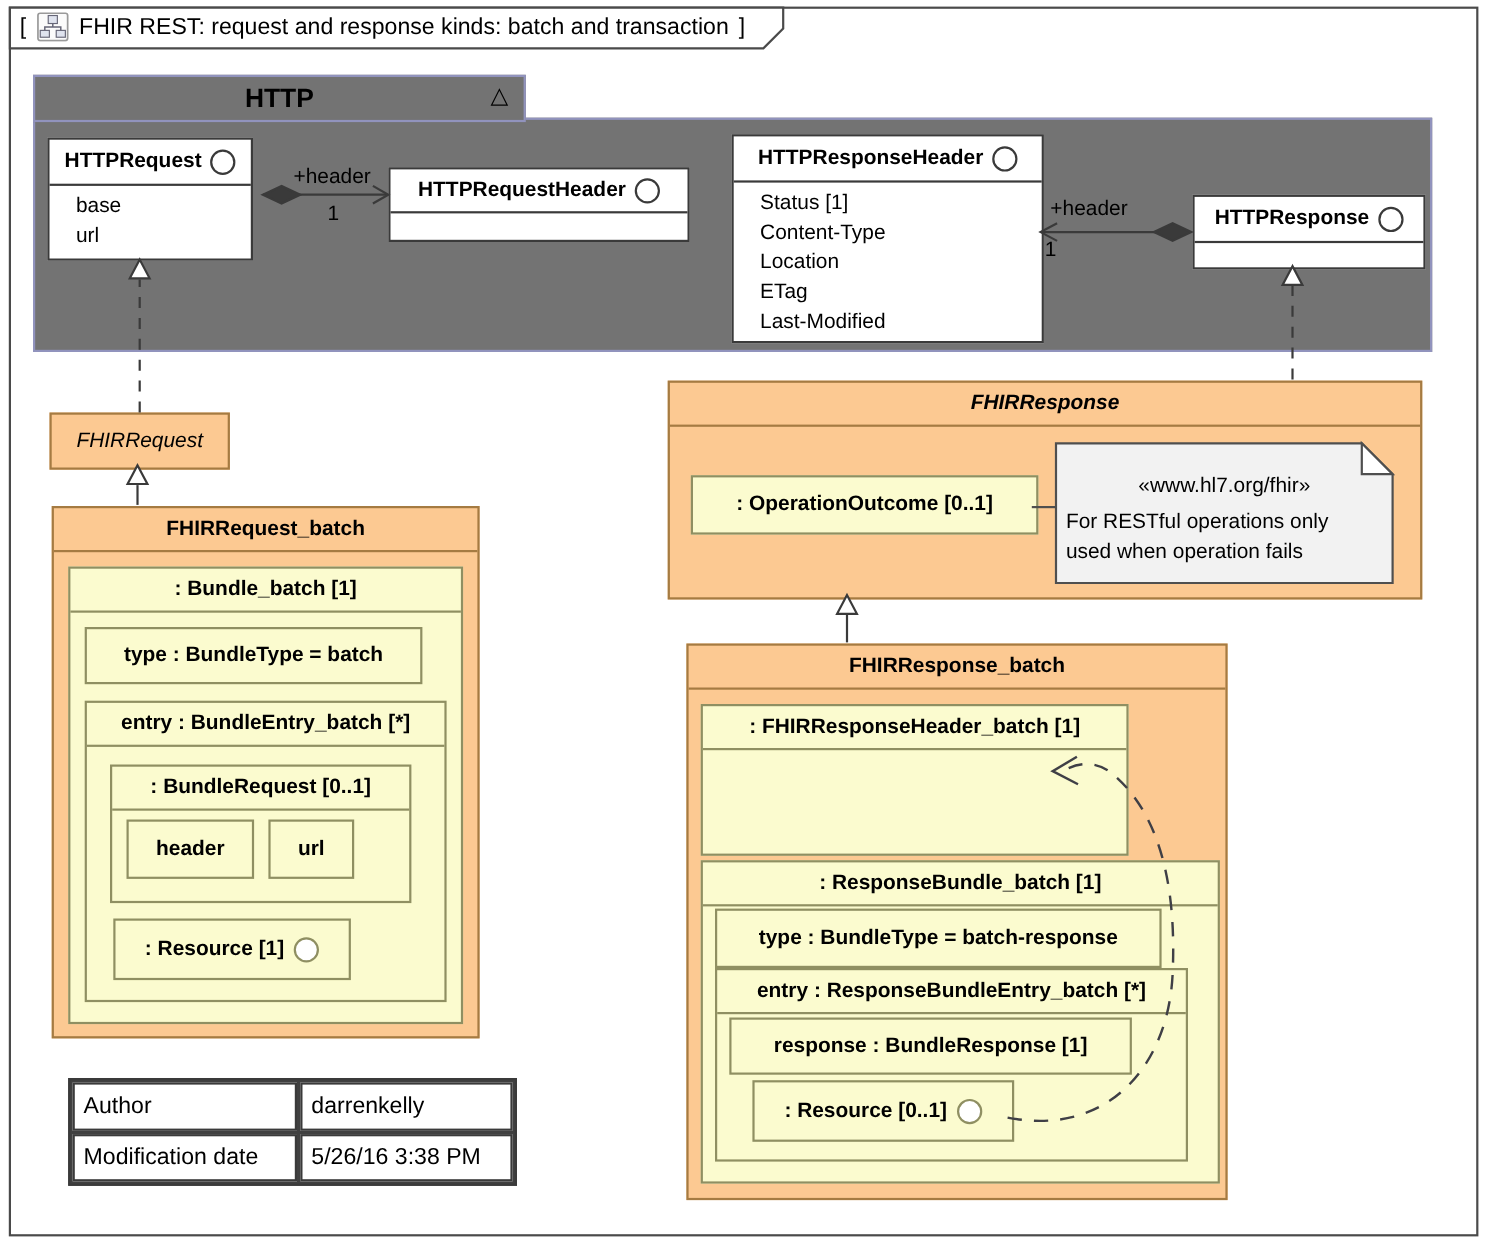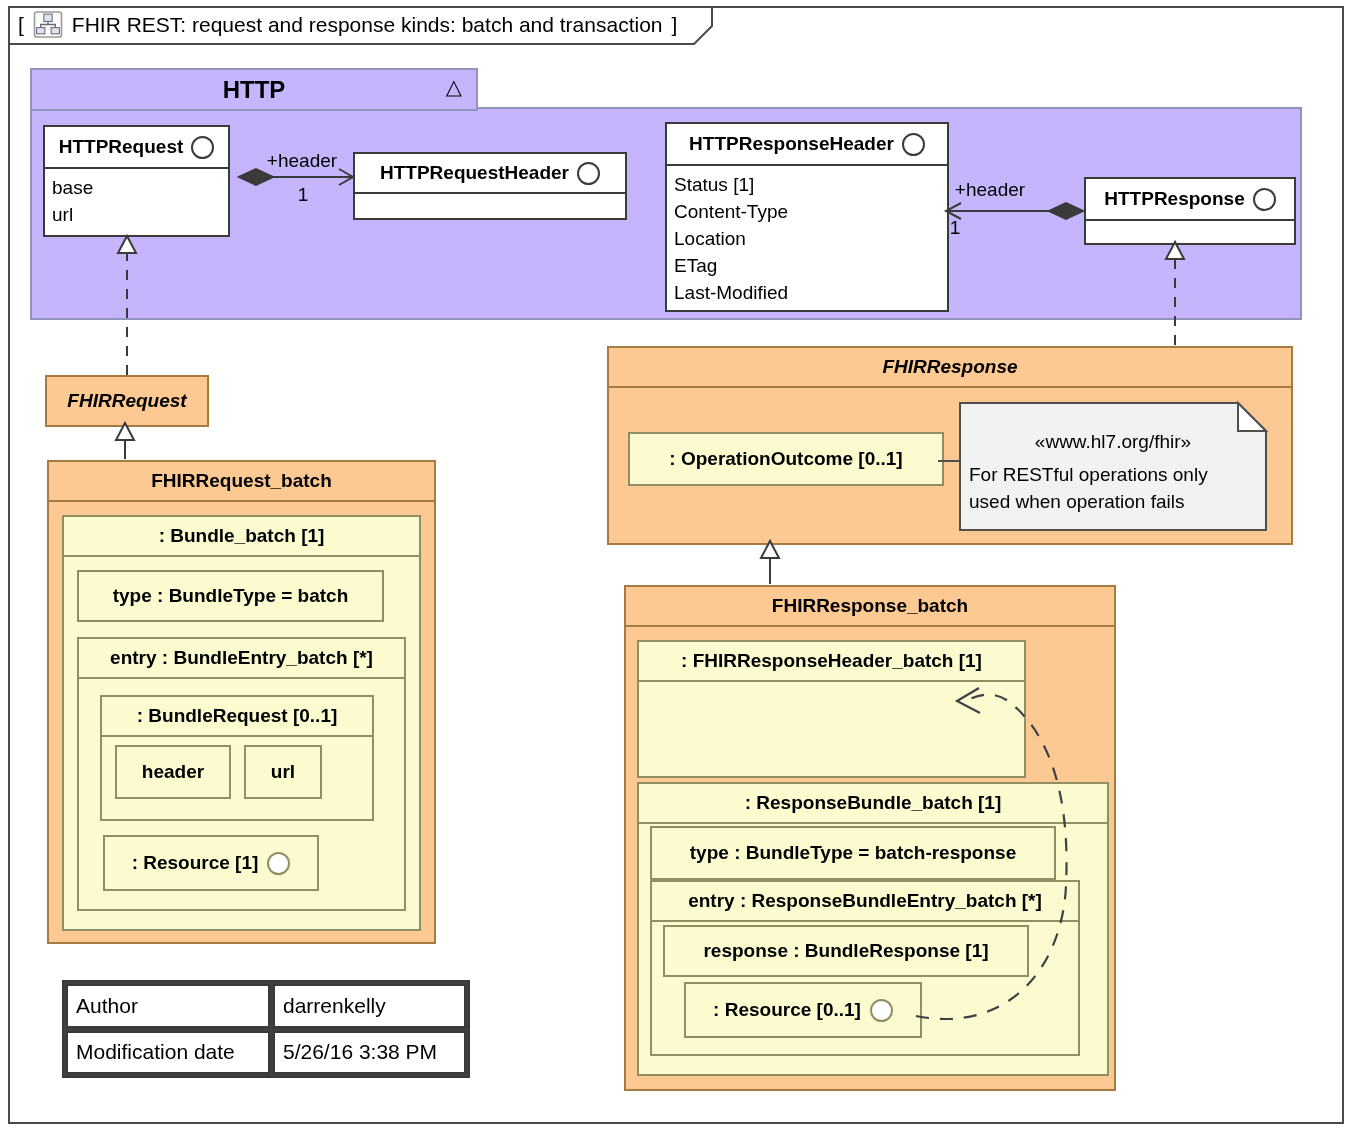--- a/index.html
+++ b/index.html
@@ -1,30 +1,30 @@
 <!DOCTYPE html>
 <html><head>
 <meta charset="utf-8">
 <style>
   html,body{margin:0;padding:0;background:#fff}
   #canvas{position:relative;width:1352px;height:1132px;background:#fff;
           font-family:"Liberation Sans",sans-serif;color:#000;overflow:hidden}
   .node{position:absolute;z-index:10}
   .frame{position:absolute;left:8px;top:6px;width:1332px;height:1114px;
          border:2px solid #4a4a4a;background:#fff;z-index:0}
-  .pkg{border:2px solid #9193bd;background:#c4b5fd}
+  .pkg{border:2px solid #9193bd;background:#737373}
   .pkg-tab-label{display:flex;align-items:center;justify-content:center;height:100%;
                  font-weight:bold;font-size:24px}
   .collapse{position:absolute;right:14px;top:5px;font-size:21px}
   .cls{background:#fff;border:2px solid #3a3a3a}
   .cls-t{display:flex;align-items:center;justify-content:center;gap:8px;
          font-weight:bold;font-size:19px;border-bottom:2px solid #3a3a3a}
   .ball{width:19px;height:19px;border:2px solid #3a3a3a;border-radius:50%;background:#fff;flex:none}
   .ball.y{border-color:#8f8f62}
-  .attrs{font-size:19px;line-height:27px;padding:5px 7px;text-align:left}
+  .attrs{font-size:19px;line-height:27px;padding:5px 24px;text-align:left}
   .orange{background:#fcc992;border:2px solid #a57b42}
   .o-hdr{display:flex;align-items:center;justify-content:center;font-weight:bold;
          font-size:19px;height:38px;border-bottom:2px solid #a57b42}
   .yellow{background:#fbfbcf;border:2px solid #8f8f62}
   .y-hdr{display:flex;align-items:center;justify-content:center;font-weight:bold;
          font-size:19px;height:38px;border-bottom:2px solid #8f8f62}
   .y-leaf{position:absolute;z-index:12;display:flex;align-items:center;justify-content:center;
           gap:9px;font-weight:bold;font-size:19px;background:#fbfbcf;border:2px solid #8f8f62}
   .italic{font-style:italic}
   .flexc{display:flex;align-items:center;justify-content:center}
@@ -90,21 +90,21 @@
 
   <div class="node cls" style="left:1084px;top:177px;width:208px;height:64px">
     <div class="cls-t" style="height:40px">
       <span>HTTPResponse</span>
       <span class="ball"></span>
     </div>
     <div></div>
   </div>
 
   <div class="node orange flexc italic" style="left:45px;top:375px;width:160px;height:48px;
-       font-weight:bold;font-size:19px">
+       font-weight:normal;font-size:19px">
     <span>FHIRRequest</span>
   </div>
 
   <div class="node orange" style="left:47px;top:460px;width:385px;height:480px">
     <div class="o-hdr">FHIRRequest_batch</div>
   </div>
   <div class="node yellow" style="left:62px;top:515px;width:355px;height:412px;z-index:11">
     <div class="y-hdr">: Bundle_batch [1]</div>
   </div>
   <div class="y-leaf" style="left:77px;top:570px;width:303px;height:48px">

